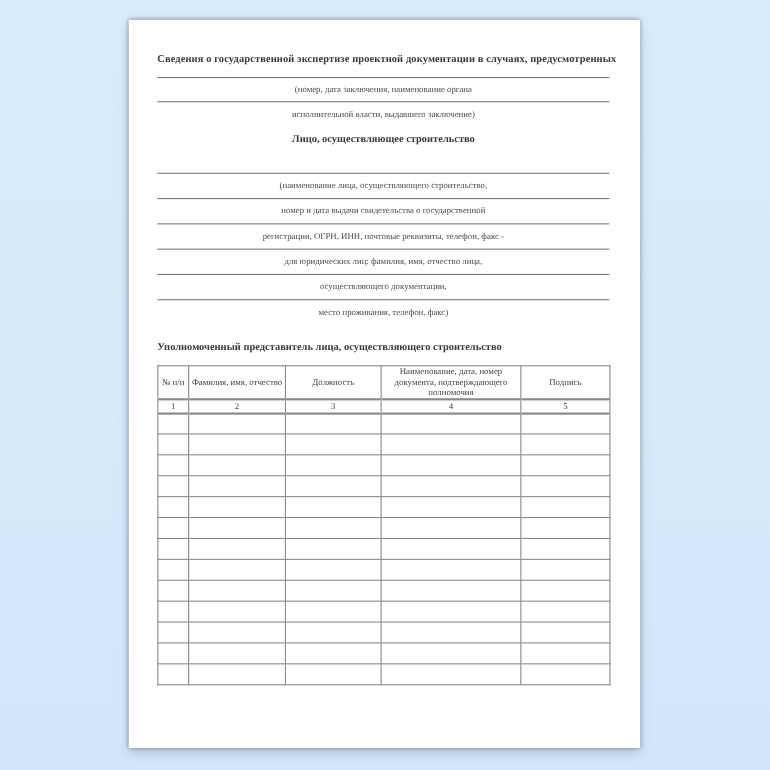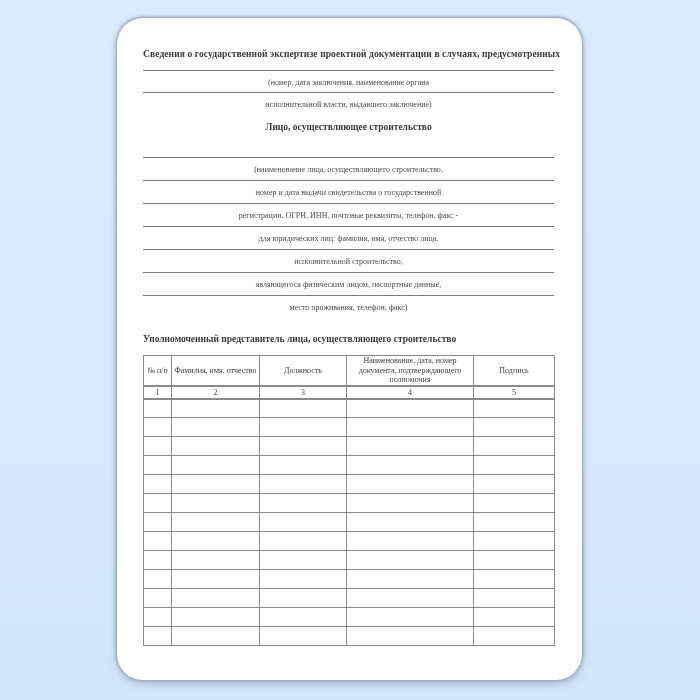--- a/index.html
+++ b/index.html
@@ -18,21 +18,20 @@
   .paper {
     position: absolute;
     left: 117px;
     top: 18px;
     width: 465px;
     height: 662px;
     background: #ffffff;
     box-shadow: 0 0 4px rgba(95,112,130,0.55), 0 4px 10px rgba(95,112,130,0.35), 0 -1px 3px rgba(110,122,136,0.45);
     box-sizing: border-box;
     padding: 30px 28px 0 26px;
-    border-radius: 26px;
   }
   .doc-title {
     font-size: 9.5px;
     font-weight: bold;
     line-height: 12px;
     color: #3a3a3a;
   }
   .doc-title .title-line { white-space: nowrap; }
   .title-line-1 { letter-spacing: 0.1px; }
   .code-link {
@@ -120,24 +119,21 @@
     <div class="fill">
       <span class="caption">номер и дата выдачи свидетельства о государственной</span>
     </div>
     <div class="fill">
       <span class="caption">регистрации, ОГРН, ИНН, почтовые реквизиты, телефон, факс -</span>
     </div>
     <div class="fill">
       <span class="caption">для юридических лиц: фамилия, имя, отчество лица,</span>
     </div>
     <div class="fill">
-      <span class="caption">исполнительной строительство,</span>
-    </div>
-    <div class="fill">
-      <span class="caption">являющегося физическим лицом, паспортные данные,</span>
+      <span class="caption">осуществляющего документации,</span>
     </div>
     <div class="fill">
       <span class="caption">место проживания, телефон, факс)</span>
     </div>
   </div>
 
   <div class="section-heading heading-representative">Уполномоченный представитель лица, осуществляющего строительство</div>
 
   <table class="rep-table">
     <colgroup>

